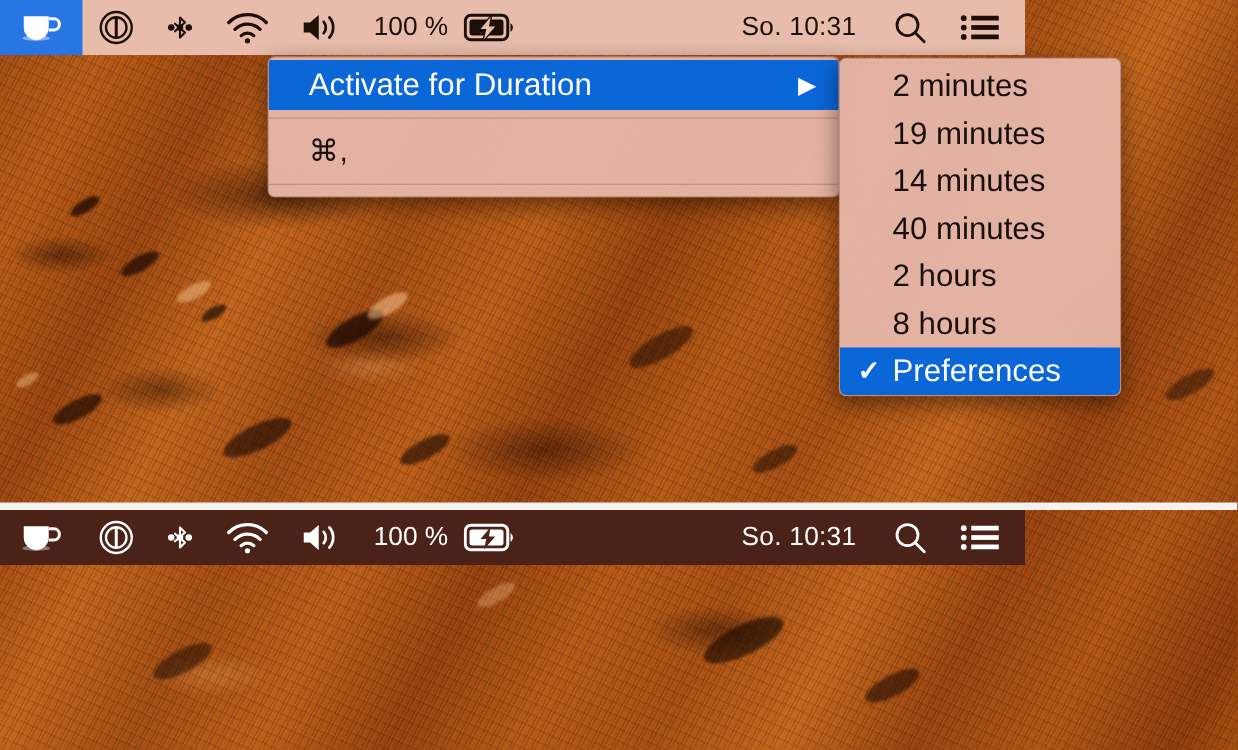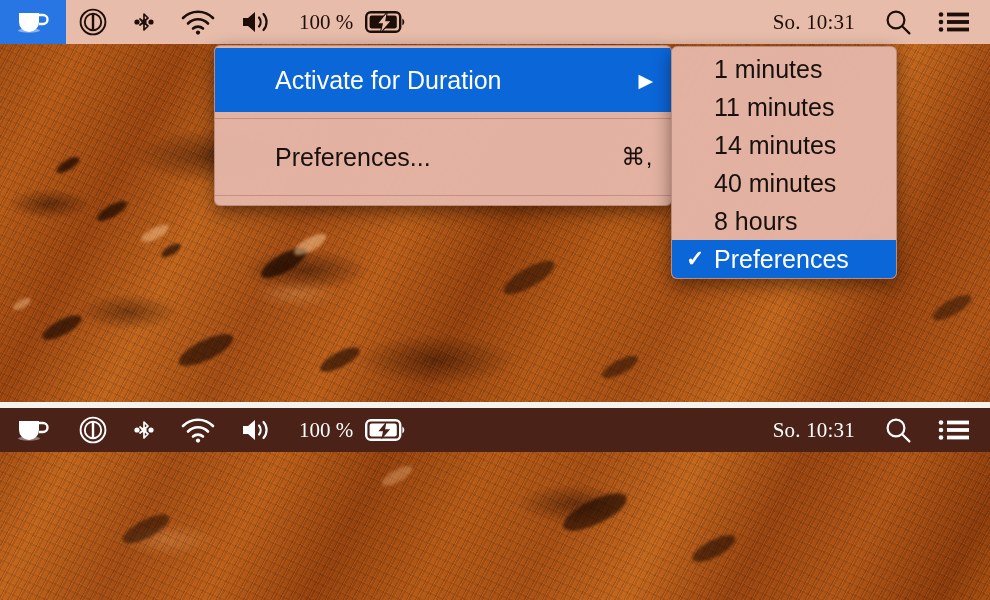--- a/index.html
+++ b/index.html
@@ -46,22 +46,22 @@
         rgba(0,0,0,0) 3px, rgba(0,0,0,0) 9px);
     opacity:.85;
     pointer-events:none;
   }
   
   #pebbles { position:absolute; inset:0; pointer-events:none; }
   .pb { position:absolute; border-radius:50%; filter:blur(1.4px); }
 
   
   .menubar {
-    position:absolute; left:0; width:990px; height:44px;
-    display:flex; align-items:center;font-family:Liberation Serif, serif;
+    position:absolute; left:0; width:820px; height:44px;
+    display:flex; align-items:center;
   }
   #menubar-top { top:0; background:#e7bcab; }
   #menubar-bottom { top:408px; height:44px; background:#4a2218; }
 
   .mb-left { flex:0 0 auto; display:flex; align-items:center; }
   .mb-spacer { flex:1 1 auto; }
   .mb-right { flex:0 0 auto; display:flex; align-items:center; }
 
   .mb-item {
     display:flex; align-items:center; justify-content:center;
@@ -87,23 +87,23 @@
   #menu-main {
     position:absolute; left:214px; top:45px; width:458px;
     background:rgba(228,181,166,.97);
     border-radius:6px;
     border:1px solid rgba(120,70,55,.35);
     box-shadow:0 6px 18px rgba(0,0,0,.45);
     overflow:hidden;
     padding:2px 0 3px 0;
   }
   .mi {
-    position:relative; height:64px;
+    position:relative; height:40px;
     display:flex; align-items:center;
-    padding:0 18px 0 60px;
+    padding:0 18px 0 32px;
     font-size:25px; color:#18100c;
     white-space:nowrap;
   }
   .mi .label { flex:1 1 auto; }
   .mi .shortcut { font-size:24px; color:#18100c; letter-spacing:.5px; }
   .mi.sel { background:#0b66d8; color:#fff; }
   .mi .arrow { font-size:19px; line-height:1; }
   .sep { height:1px; margin:6px 0; background:rgba(110,60,45,.28); }
 
   
@@ -254,38 +254,40 @@
   </div>
 </div>
 
 <div id="menu-main">
   <div class="mi sel">
     <span class="label">Activate for Duration</span>
     <span class="arrow">▶</span>
   </div>
   <div class="sep"></div>
   <div class="mi">
-    <span class="label">Preferences...</span>
     <span class="shortcut">⌘,</span>
   </div>
   <div class="sep"></div>
 </div>
 
 <div id="menu-sub">
   <div class="smi">
-    <span>1 minutes</span>
-  </div>
-  <div class="smi">
-    <span>11 minutes</span>
+    <span>2 minutes</span>
+  </div>
+  <div class="smi">
+    <span>19 minutes</span>
   </div>
   <div class="smi">
     <span>14 minutes</span>
   </div>
   <div class="smi">
     <span>40 minutes</span>
+  </div>
+  <div class="smi">
+    <span>2 hours</span>
   </div>
   <div class="smi">
     <span>8 hours</span>
   </div>
   <div class="smi sel">
     <span class="check">✓</span>
     <span>Preferences</span>
   </div>
 </div>
 

